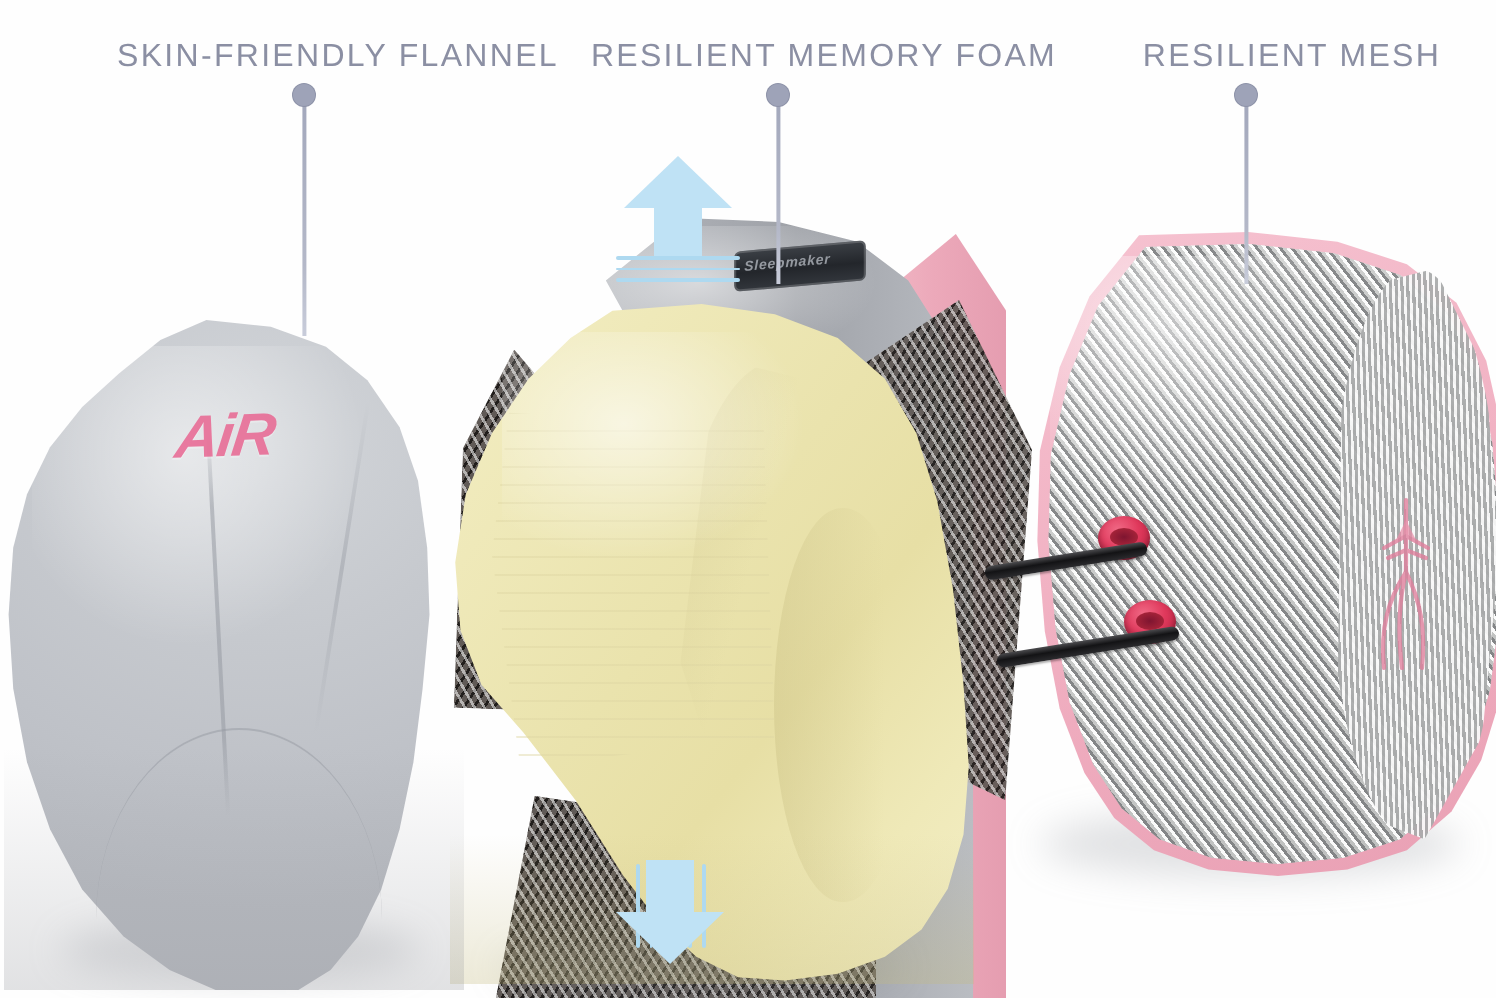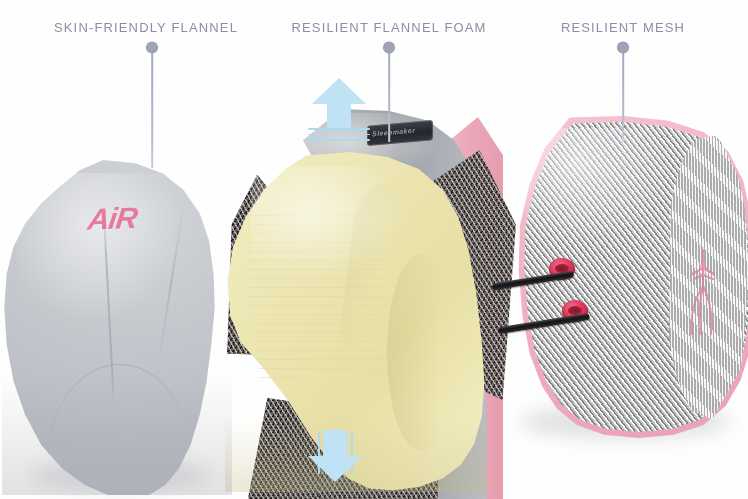--- a/index.html
+++ b/index.html
@@ -10,24 +10,25 @@
     position:relative;
   }
   #stage{position:absolute;left:0;top:0;width:748px;height:499px;overflow:hidden;background:#fefefe;}
 
   
   .callout{position:absolute;}
   .callout .label{
     position:absolute;
     transform:translateX(-50%);
     white-space:nowrap;
-    font-size:13px;
+    font-size:16px;
     letter-spacing:1.15px;
     color:#8b8fa3;
     font-weight:400;
+    margin-left:23px;
   }
   .pin-dot{
     position:absolute;
     width:11px;height:11px;border-radius:50%;
     background:#9ea3b8;
     transform:translateX(-50%);
     box-shadow:0 0 0 0.5px #8d92a8;
   }
   .pin-line{
     position:absolute;
@@ -370,21 +371,21 @@
     <div class="air-logo" style="left:86px;top:42px;">AiR</div>
   </div>
 
   <div class="callout">
     <div class="label" style="left:146px;top:20px;">SKIN-FRIENDLY FLANNEL</div>
     <div class="pin-line" style="left:152px;top:50px;height:118px;"></div>
     <div class="pin-dot" style="left:152px;top:42px;"></div>
   </div>
 
   <div class="callout">
-    <div class="label" style="left:389px;top:20px;">RESILIENT FLANNEL FOAM</div>
+    <div class="label" style="left:389px;top:20px;">RESILIENT MEMORY FOAM</div>
     <div class="pin-line" style="left:389px;top:50px;height:92px;"></div>
     <div class="pin-dot" style="left:389px;top:42px;"></div>
   </div>
 
   <div class="callout">
     <div class="label" style="left:623px;top:20px;">RESILIENT MESH</div>
     <div class="pin-line" style="left:623px;top:50px;height:92px;"></div>
     <div class="pin-dot" style="left:623px;top:42px;"></div>
   </div>
 

